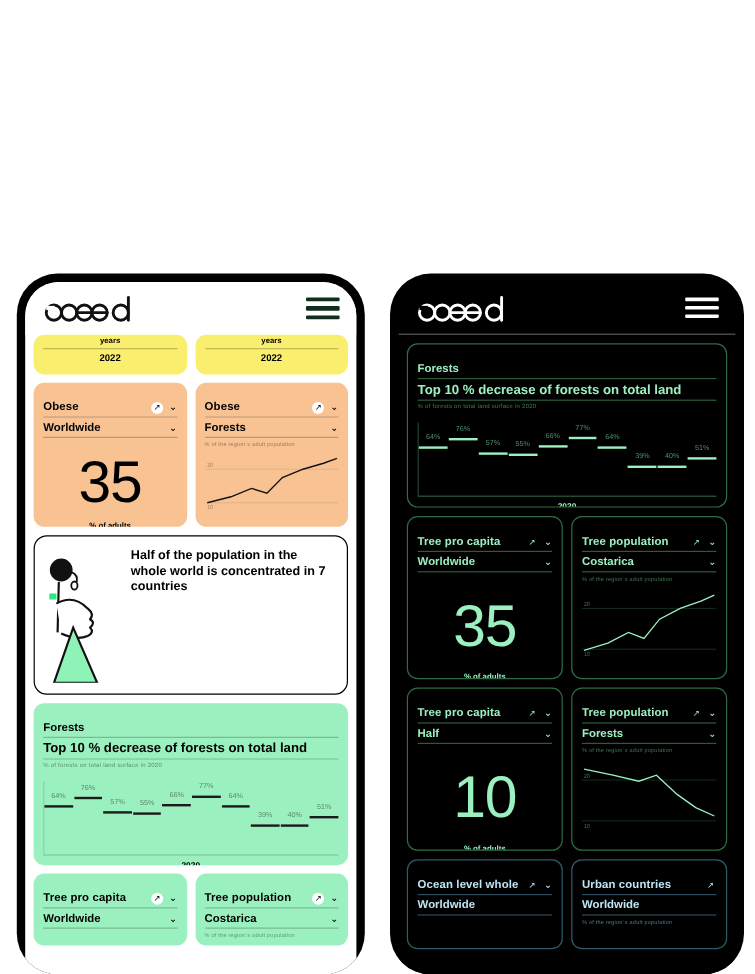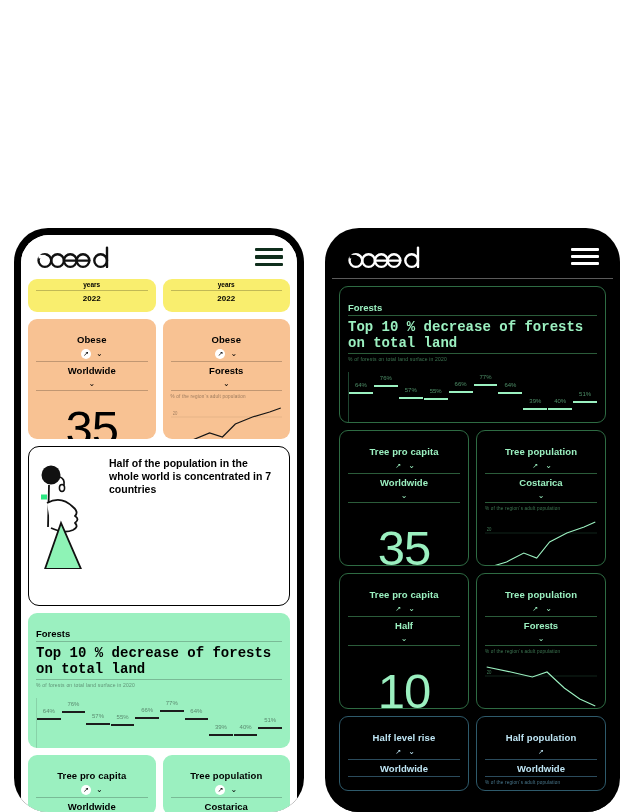--- a/index.html
+++ b/index.html
@@ -75,21 +75,20 @@
   .c-green  { background: #9bf0c0; }
   .c-white  { background: #ffffff; border: 1.6px solid #000; }
   .c-dark   { background: #000000; border: 1px solid #2e6b43; }
   .c-dark-blue { background: #000000; border: 1px solid #2e5a6b; }
 
   
   .card-row {
     display: flex; align-items: center; justify-content: space-between;
     gap: 4px;
     padding-bottom: 2px;
-    flex-direction: column;
   }
   .card-row.rule { border-bottom: 1px solid rgba(0,0,0,.22); margin-bottom: 3px; }
   .card-row.rule-d { border-bottom: 1px solid #2b5c3a; margin-bottom: 3px; }
   .card-row.rule-b { border-bottom: 1px solid #2b4b5c; margin-bottom: 3px; }
 
   .ctitle { font-size: 9.5px; font-weight: 700; letter-spacing: .1px; color: #000; white-space: nowrap; }
   .ctitle-d { color: #9bf0c0; }
   .ctitle-b { color: #bfe6f5; }
 
   .csub { font-size: 9.5px; font-weight: 700; color: #000; }
@@ -133,21 +132,21 @@
 
   
   .linechart { position: relative; width: 100%; }
   .linechart svg { display: block; width: 100%; height: 100%; }
   .xaxis { display: flex; justify-content: space-between; font-size: 4.6px; color: rgba(0,0,0,.38); padding-top: 1px; }
   .xaxis-d { color: #3f7a55; }
 
   
   .bc-title { font-size: 9.5px; font-weight: 700; color: #000; padding-bottom: 2px; border-bottom: 1px solid rgba(0,0,0,.22); }
   .bc-title-d { color: #9bf0c0; border-bottom: 1px solid #2b5c3a; }
-  .bc-sub { font-size: 14px; font-weight: 700; color: #000; padding: 3px 0 2px; border-bottom: 1px solid rgba(0,0,0,.22); font-family: Liberation Mono, monospace; }
+  .bc-sub { font-size: 11px; font-weight: 700; color: #000; padding: 3px 0 2px; border-bottom: 1px solid rgba(0,0,0,.22); }
   .bc-sub-d { color: #9bf0c0; border-bottom: 1px solid #2b5c3a; }
   .bc-note { font-size: 5px; color: rgba(0,0,0,.42); padding: 2px 0 0; letter-spacing: .2px; }
   .bc-note-d { color: #3f7a55; }
   .bars {
     display: flex; align-items: flex-end; gap: 1px;
     height: 62px; margin-top: 10px;
     border-bottom: 1px solid rgba(0,0,0,.20);
     border-left: 1px solid rgba(0,0,0,.12);
   }
   .bars-d { border-bottom: 1px solid #2b5c3a; border-left: 1px solid #1e4430; }
@@ -248,21 +247,21 @@
               <text x="2" y="51" font-size="5" fill="rgba(0,0,0,.35)" font-family="Liberation Sans">10</text>
             </svg>
           </div>
           <div class="xaxis">
             <span>1995</span>
             <span>2005</span>
             <span>2015</span>
           </div>
         </div>
 
-        <div class="card c-white full fact" style="height:160px">
+        <div class="card c-white full fact" style="height:133px">
           <div class="fact-inner">
             <div class="fact-art">
               <svg viewBox="0 0 64 112" width="64" height="112">
                 <circle cx="10" cy="18" r="9.5" fill="#111"></circle>
                 <path d="M19 20 q5 2 4 8" stroke="#111" stroke-width="1.6" fill="none"></path>
                 <ellipse cx="21" cy="31" rx="2.6" ry="3.4" fill="none" stroke="#111" stroke-width="1.5"></ellipse>
                 <path d="M8 28 L7 70" stroke="#111" stroke-width="1.8" fill="none"></path>
                 <path d="M6 46 q14 -8 26 4 q6 5 2 9 q5 3 0 7 q4 4 -2 7 q-9 4 -22 -2" fill="#fff" stroke="#111" stroke-width="1.8" stroke-linejoin="round"></path>
                 <path d="M20 66 L4 112 L40 112 Z" fill="#8ef3b6" stroke="#111" stroke-width="1.8"></path>
                 <path d="M0 40 L6 40" stroke="#2ce882" stroke-width="5"></path>
@@ -519,34 +518,34 @@
           </div>
           <div class="xaxis xaxis-d">
             
             
             
           </div>
         </div>
 
         <div class="card c-dark-blue half" style="height:75px">
           <div class="card-row rule-b">
-            <span class="ctitle ctitle-b">Half level rise</span>
+            <span class="ctitle ctitle-b">Ocean level whole</span>
             <span class="row-icons">
               <span class="ico-share ico-share-b">↗</span>
               <span class="chev chev-b">⌄</span>
             </span>
           </div>
           <div class="card-row rule-b">
             <span class="csub csub-b">Worldwide</span>
           </div>
         </div>
 
         <div class="card c-dark-blue half" style="height:75px">
           <div class="card-row rule-b">
-            <span class="ctitle ctitle-b">Half population</span>
+            <span class="ctitle ctitle-b">Urban countries</span>
             <span class="row-icons">
               <span class="ico-share ico-share-b">↗</span>
             </span>
           </div>
           <div class="card-row rule-b">
             <span class="csub csub-b">Worldwide</span>
           </div>
           <div class="axis-note axis-note-b">% of the region´s  adult population</div>
         </div>
 

